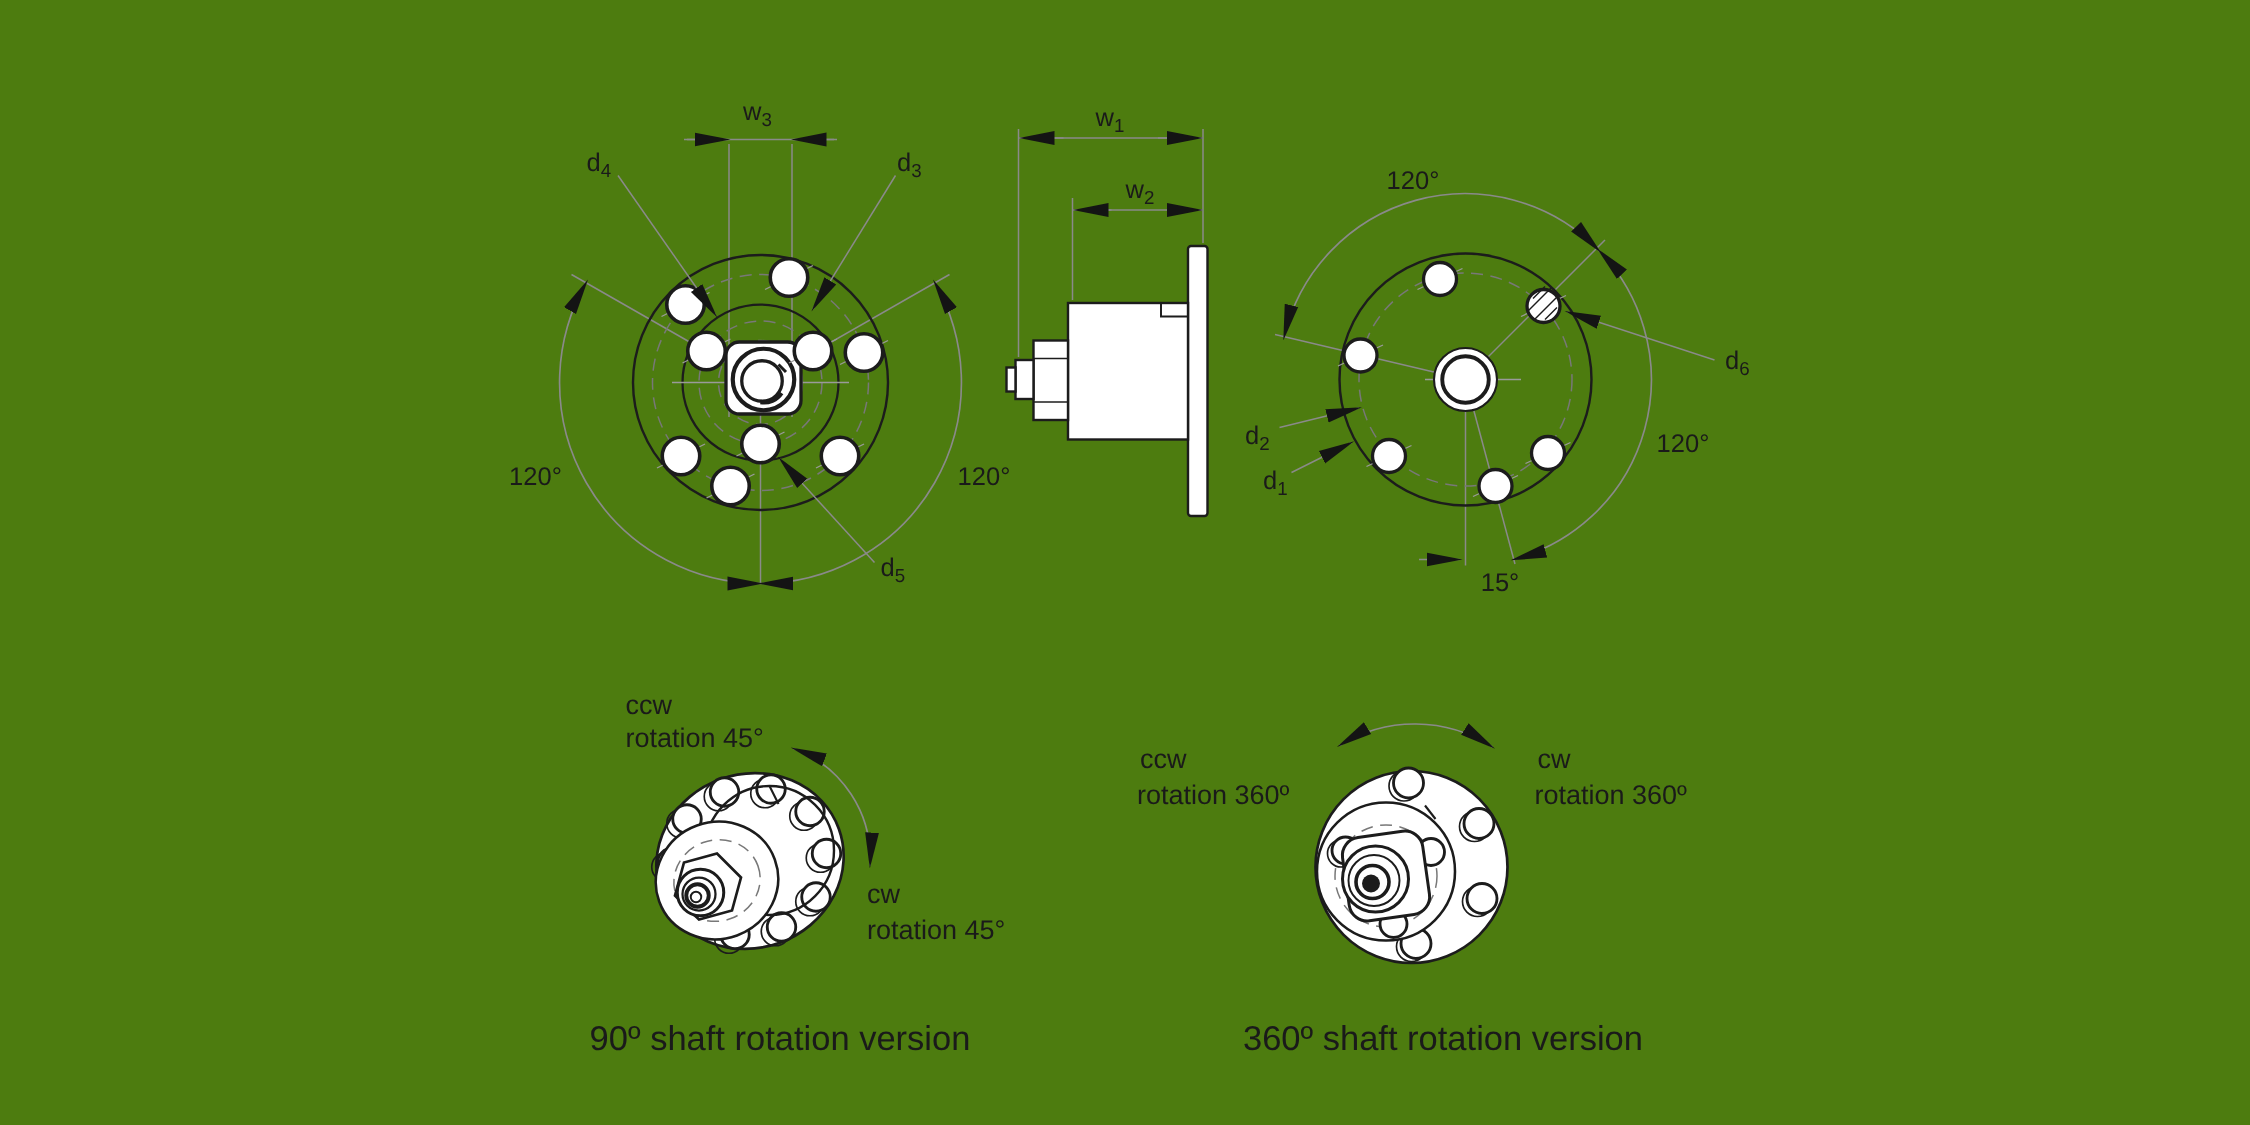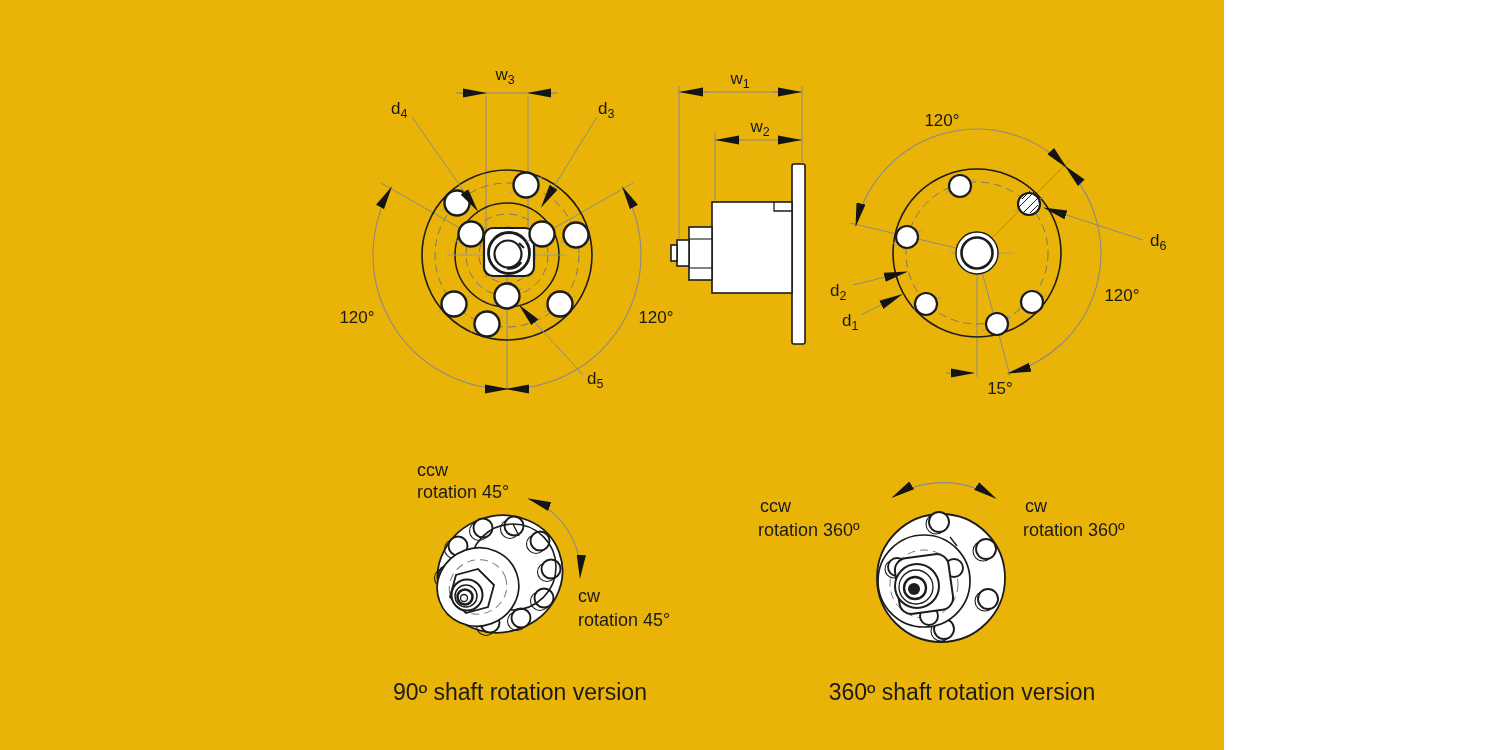--- a/index.html
+++ b/index.html
@@ -1,16 +1,16 @@
 <!DOCTYPE html>
 <html><head>
 <meta charset="utf-8">
 <style>
   html,body { margin:0; padding:0; background:#ffffff; }
-  .canvas { position:relative; width:1224px; height:750px; background:#eab308; overflow:hidden;
+  .canvas { position:relative; width:1500px; height:750px; background:#4d7c0f; overflow:hidden;
             font-family:"Liberation Sans", sans-serif; }
   svg text { fill:#1a1a1a; font-family:"Liberation Sans", sans-serif; }
   .dim-label { font-size:17px; }
   .sub { font-size:12.5px; }
   .rot-label { font-size:18px; }
   .caption { font-size:23px; }
   .edge   { stroke:#1c1c1c; fill:none; }
   .edgef  { stroke:#1c1c1c; fill:#ffffff; }
   .dim    { stroke:#8a8a8a; stroke-width:1; fill:none; }
   .dimarc { stroke:#8a8a8a; stroke-width:1.1; fill:none; }

